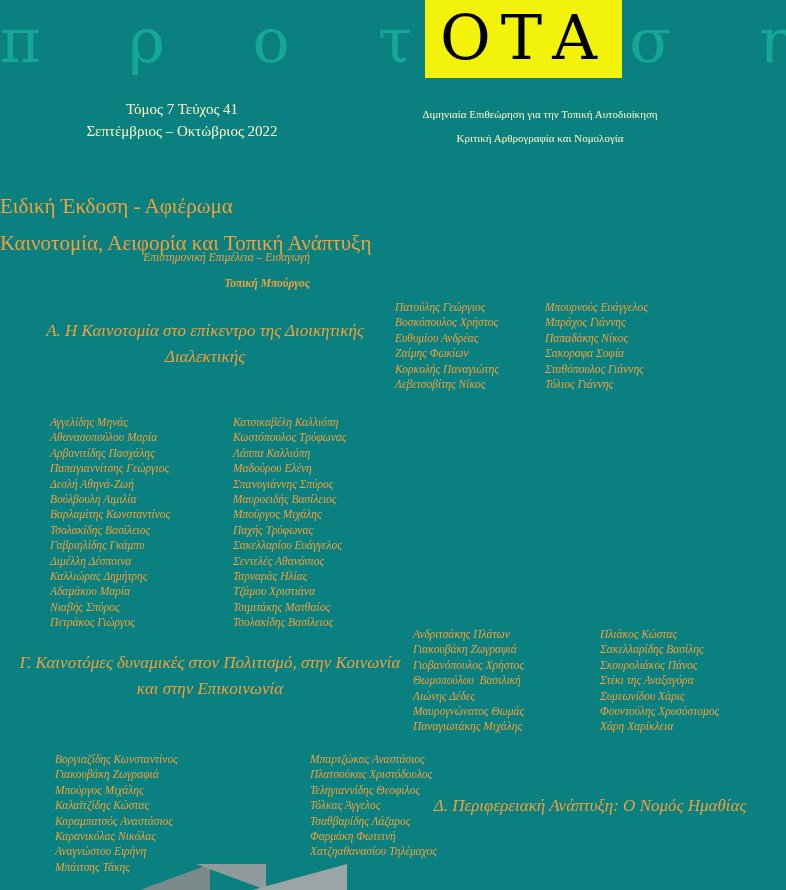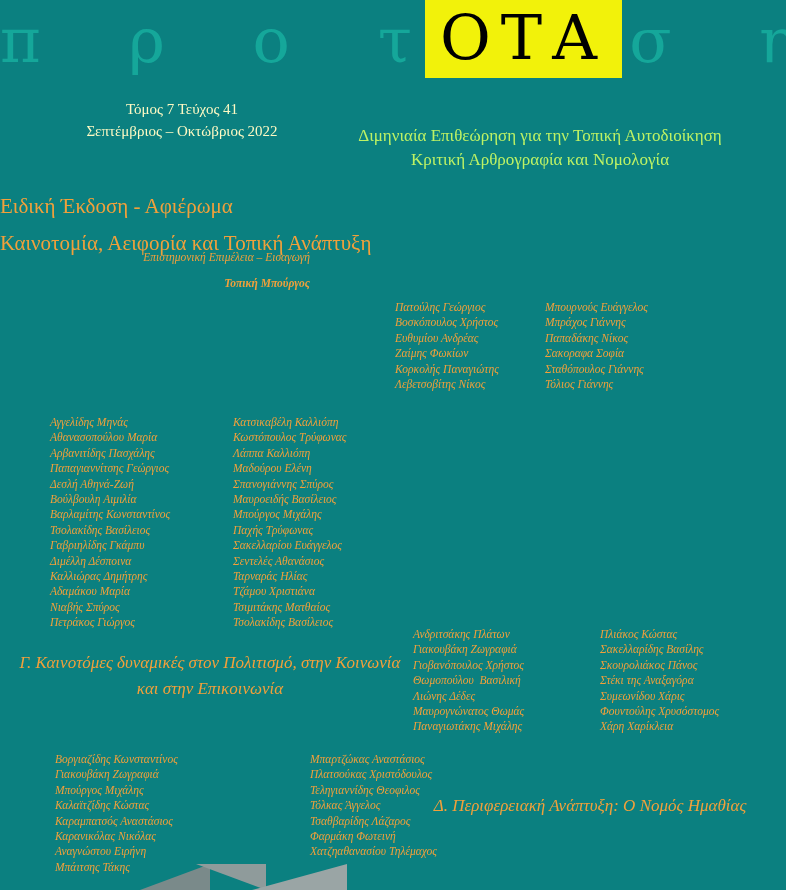--- a/index.html
+++ b/index.html
@@ -41,23 +41,23 @@
   }
 
   
   .issue-info{
     position:absolute;left:52px;top:98px;width:260px;
     text-align:center;
     font-size:15px;color:#fef9c3;line-height:22px;
     font-style:normal;
   }
   .subtitle-block{
-    position:absolute;left:330px;top:124px;width:420px;
+    position:absolute;left:330px;top:102px;width:420px;
     text-align:center;
-    font-size:17px;color:#bef264;line-height:24px;
+    font-size:11px;color:#fef9c3;line-height:24px;
   }
 
   
   .special{
     position:absolute;left:0;top:194px;width:786px;
     font-size:21px;color:#f2a03a;font-style:normal;
   }
   .special .line2{
     display:block;margin-top:12px;font-size:21px;
   }
@@ -129,20 +129,22 @@
   <div class="special">
     <span>Ειδική Έκδοση - Αφιέρωμα</span>
     <span class="line2">Καινοτομία, Αειφορία και Τοπική Ανάπτυξη</span>
   </div>
 
   <div class="editor">
     <div>Επιστημονική Επιμέλεια – Εισαγωγή</div>
     <div><b>Τοπική Μπούργος</b></div>
   </div>
 
+  <div class="sec-head" id="sec-a">Α. Η Καινοτομία στο επίκεντρο της
+Διοικητικής Διαλεκτικής</div>
   <div class="sec-head" id="sec-c">Γ. Καινοτόμες δυναμικές στον Πολιτισμό,
 στην Κοινωνία και στην Επικοινωνία</div>
   <div class="sec-head" id="sec-d">Δ. Περιφερειακή Ανάπτυξη:
 Ο Νομός Ημαθίας</div>
 
   <div class="names" id="list-a1">Πατούλης Γεώργιος
 Βοσκόπουλος Χρήστος
 Ευθυμίου Ανδρέας
 Ζαίμης Φωκίων
 Κορκολής Παναγιώτης

